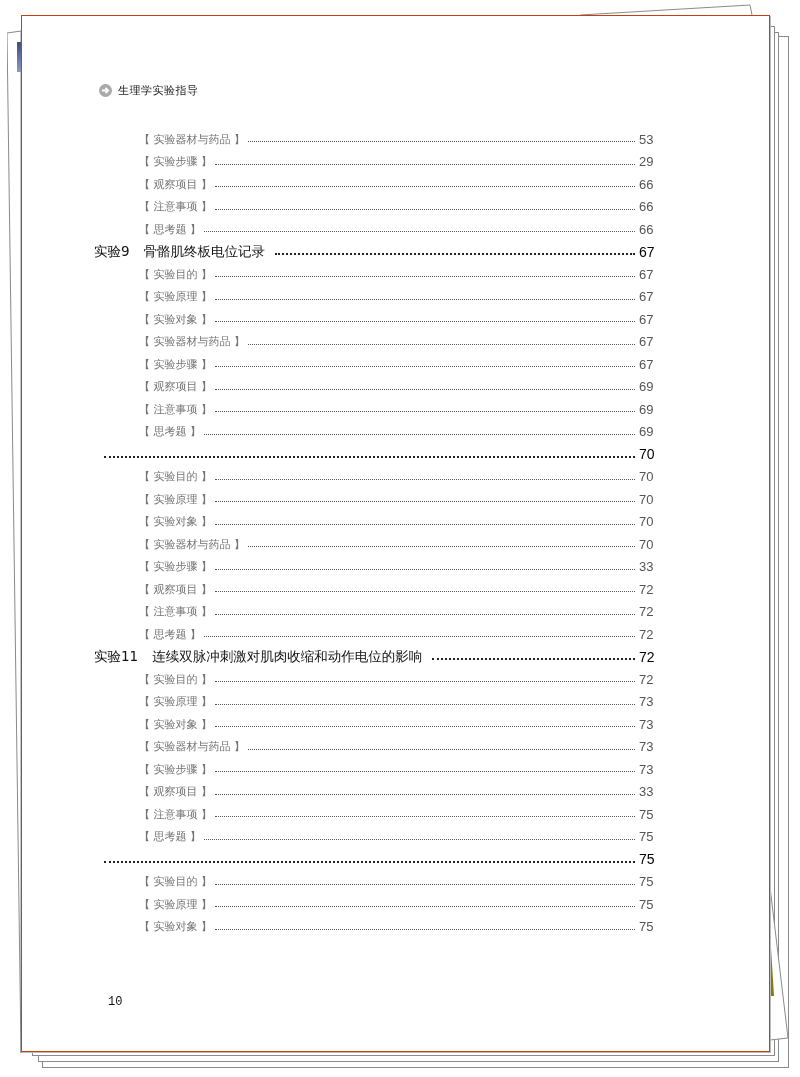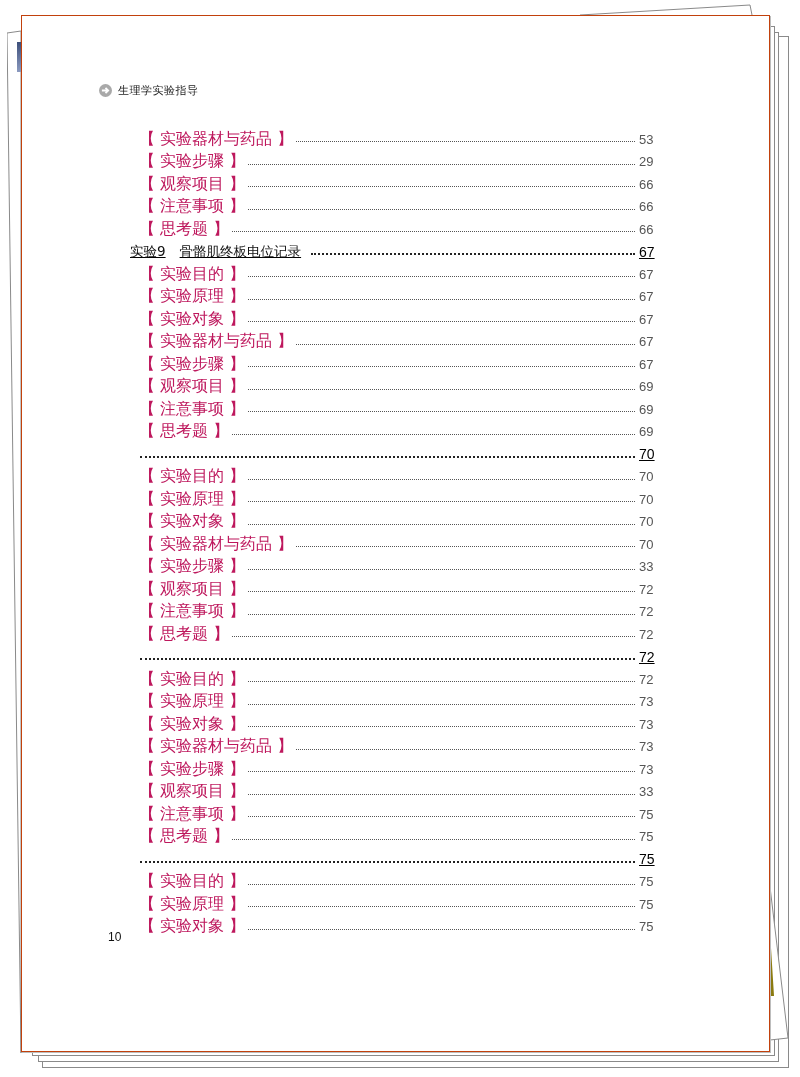--- a/index.html
+++ b/index.html
@@ -32,37 +32,37 @@
       width:13px; height:13px; border-radius:50%; background:#a9a9a9;
       display:flex; align-items:center; justify-content:center; margin-right:6px;
     }
     .header-title { font-size:11px; color:#222; letter-spacing:0.5px; }
 
     .toc { position:absolute; left:0; top:112px; width:749px; }
     .toc-row {
       position:absolute; left:0; width:749px; height:22px;
       display:flex; align-items:center;
     }
-    .toc-row .label { white-space:nowrap; color:#be185d; font-size:16px; }
+    .toc-row .label { white-space:nowrap; color:#737373; font-size:11px; }
     .toc-row .leader {
       flex:1; height:1px; margin:0 4px 0 3px;
       border-bottom:1.5px dotted #555; position:relative; top:2px;
     }
     .toc-row .page-num { width:26px; text-align:left; font-size:13px; color:#555;
       font-family:"Liberation Sans", sans-serif; }
     .toc-row.sub { padding-left:117px; box-sizing:border-box; padding-right:106px; }
-    .toc-row.chapter { padding-left:108px; box-sizing:border-box; padding-right:106px;text-decoration:underline; }
+    .toc-row.chapter { padding-left:72px; box-sizing:border-box; padding-right:106px; }
     .toc-row.chapter .label { color:#111; font-size:13.5px; }
     .toc-row.chapter .page-num { color:#000; font-size:14px; }
     .toc-row.chapter .leader { border-bottom:2px dotted #222; margin-left:10px; }
     .chap-num { margin-right:14px; }
 
     .footer-page {
-      position:absolute; left:86px; top:914px; font-size:12px; color:#111;
-      font-family:Liberation Sans, sans-serif;
+      position:absolute; left:86px; top:979px; font-size:12px; color:#111;
+      font-family:Liberation Mono, monospace;
     }
     .accent-blue { position:absolute; left:17px; top:42px; width:4px; height:30px;
       background:linear-gradient(#3d4f7a, #8b9ac0); }
     .accent-olive { position:absolute; left:768px; top:900px; width:6px; height:96px; }
   </style>
 </head>
 <body>
 
 <div class="sheet sheet-back-3"></div>
 <div class="sheet sheet-back-2"></div>
@@ -209,20 +209,21 @@
         <span class="label">【 注意事项 】</span>
         <span class="leader"></span>
         <span class="page-num">72</span>
       </div>
       <div class="toc-row sub" style="top: 495px;">
         <span class="label">【 思考题 】</span>
         <span class="leader"></span>
         <span class="page-num">72</span>
       </div>
       <div class="toc-row chapter" style="top: 517.5px;">
+        <span class="label"><span class="chap-num">实验11</span><span>连续双脉冲刺激对肌肉收缩和动作电位的影响</span></span>
         <span class="leader"></span>
         <span class="page-num">72</span>
       </div>
       <div class="toc-row sub" style="top: 540px;">
         <span class="label">【 实验目的 】</span>
         <span class="leader"></span>
         <span class="page-num">72</span>
       </div>
       <div class="toc-row sub" style="top: 562.5px;">
         <span class="label">【 实验原理 】</span>

